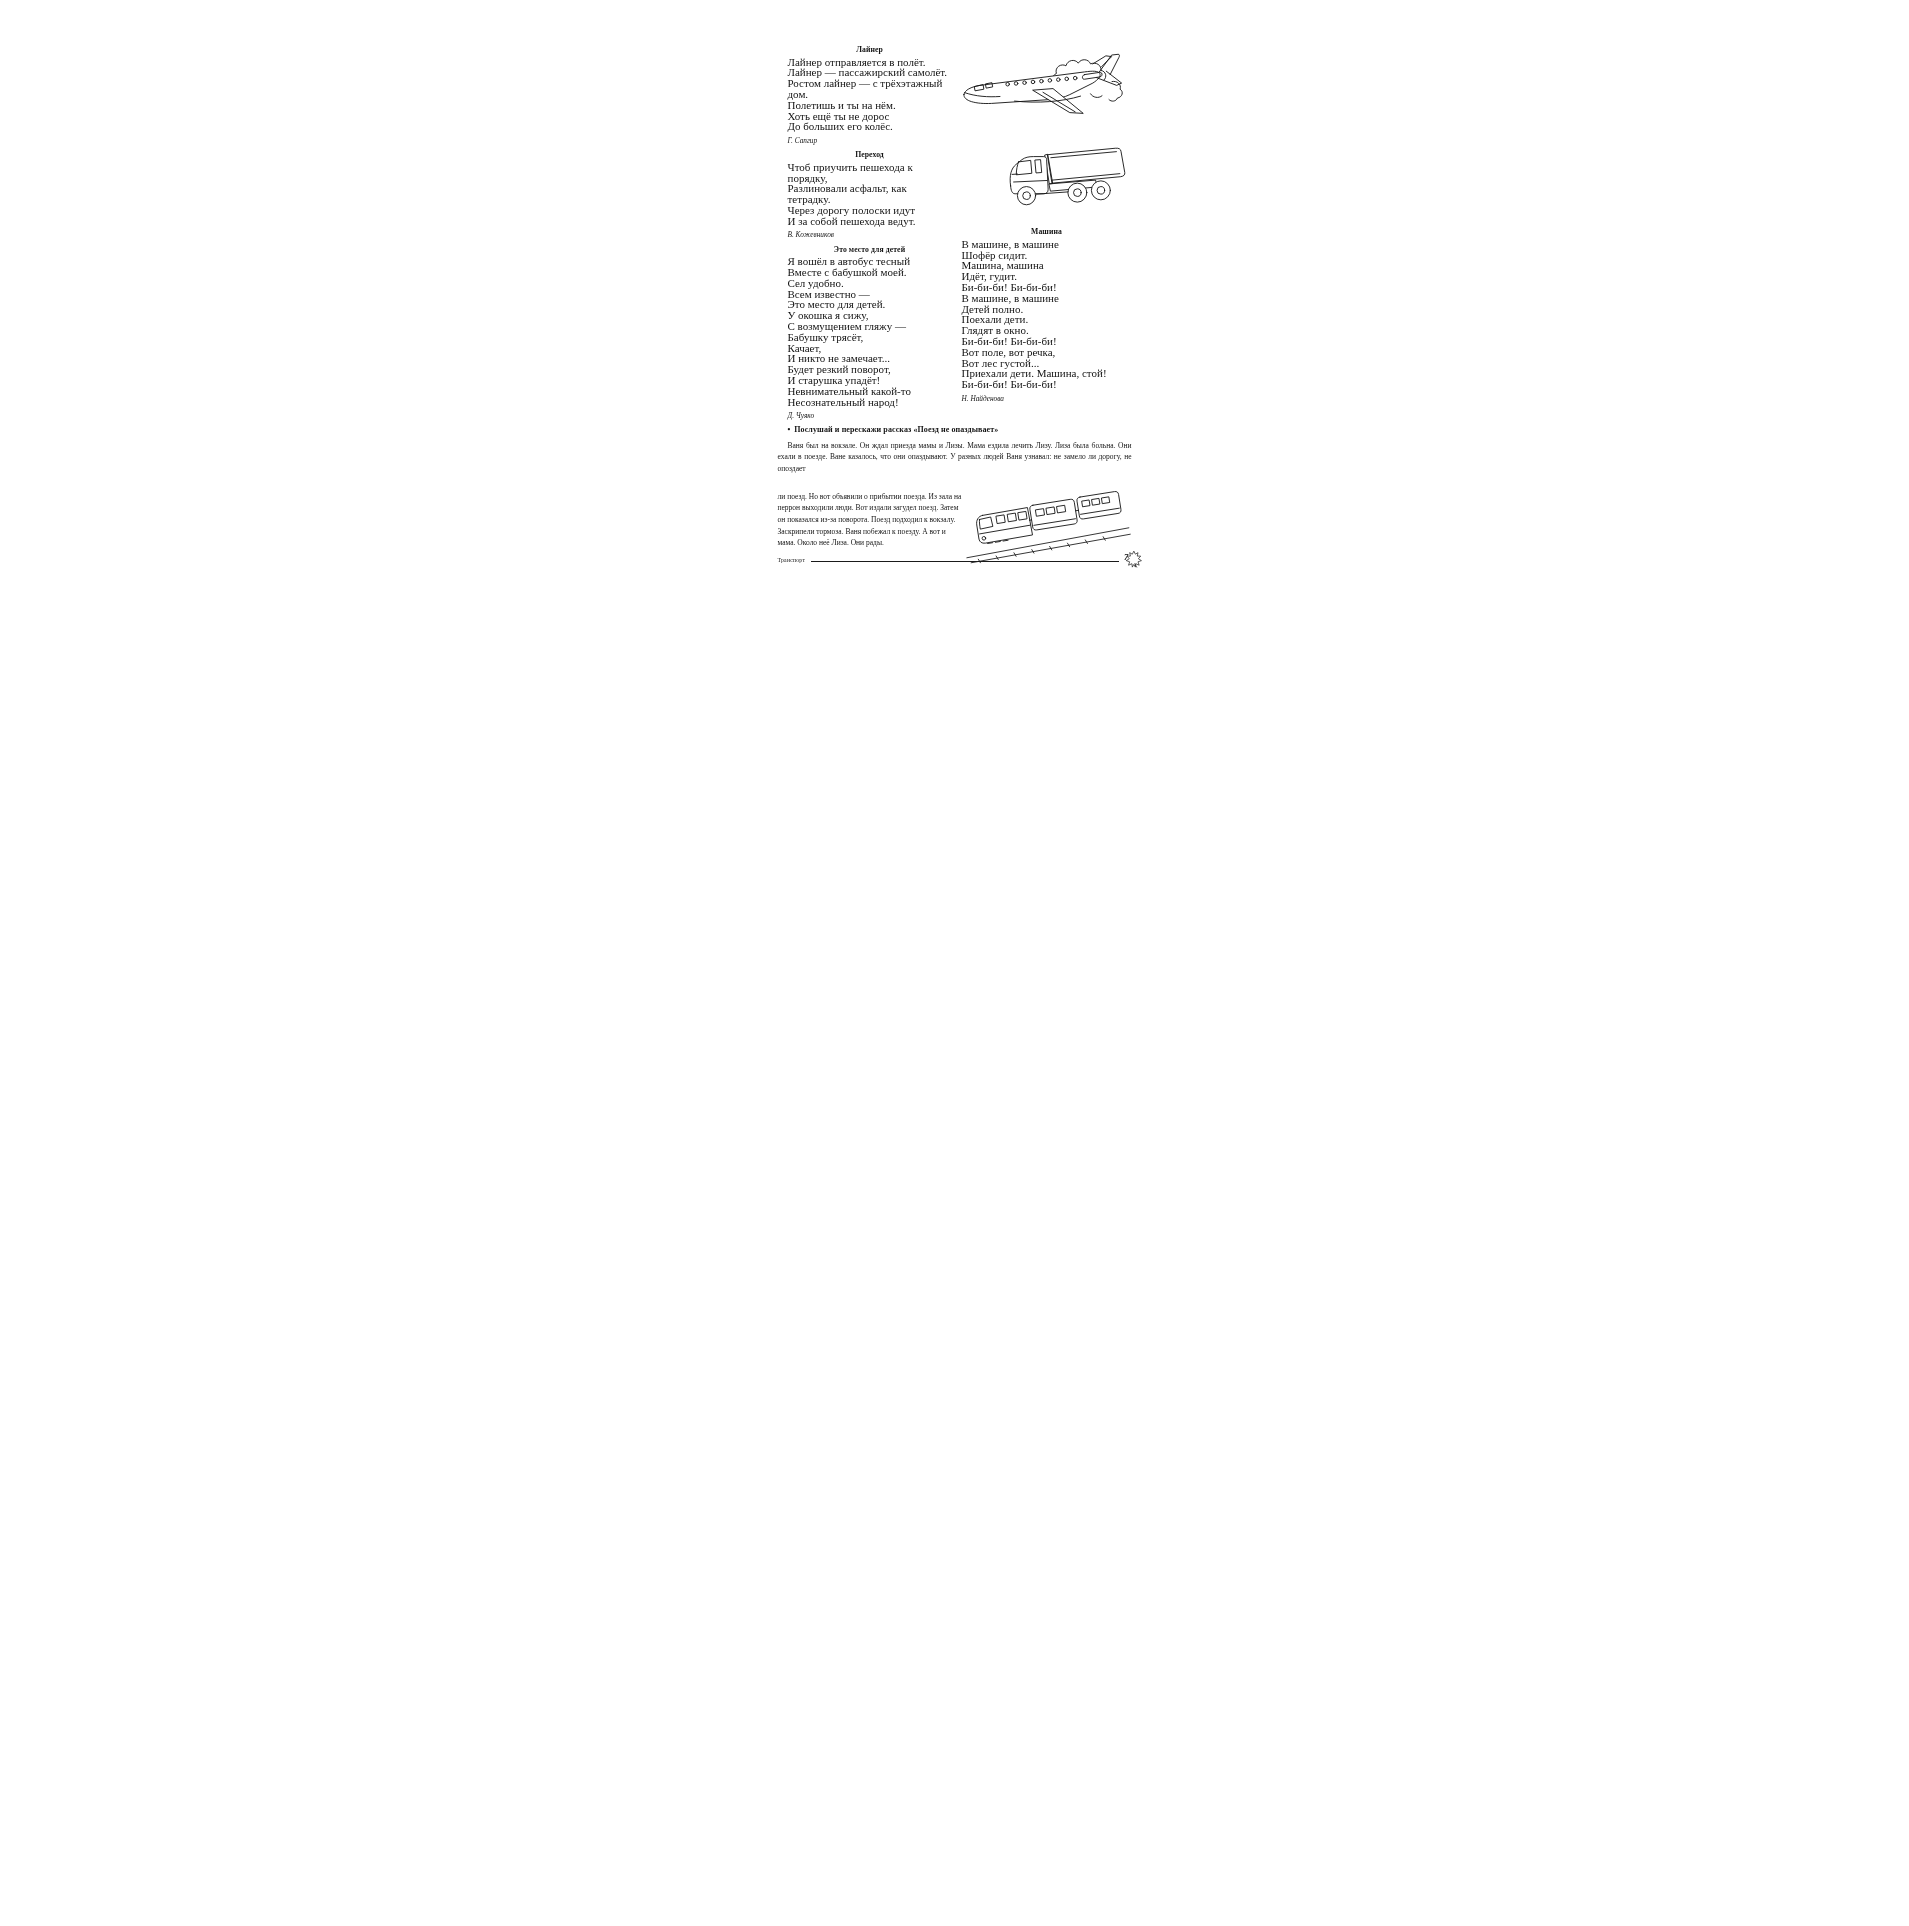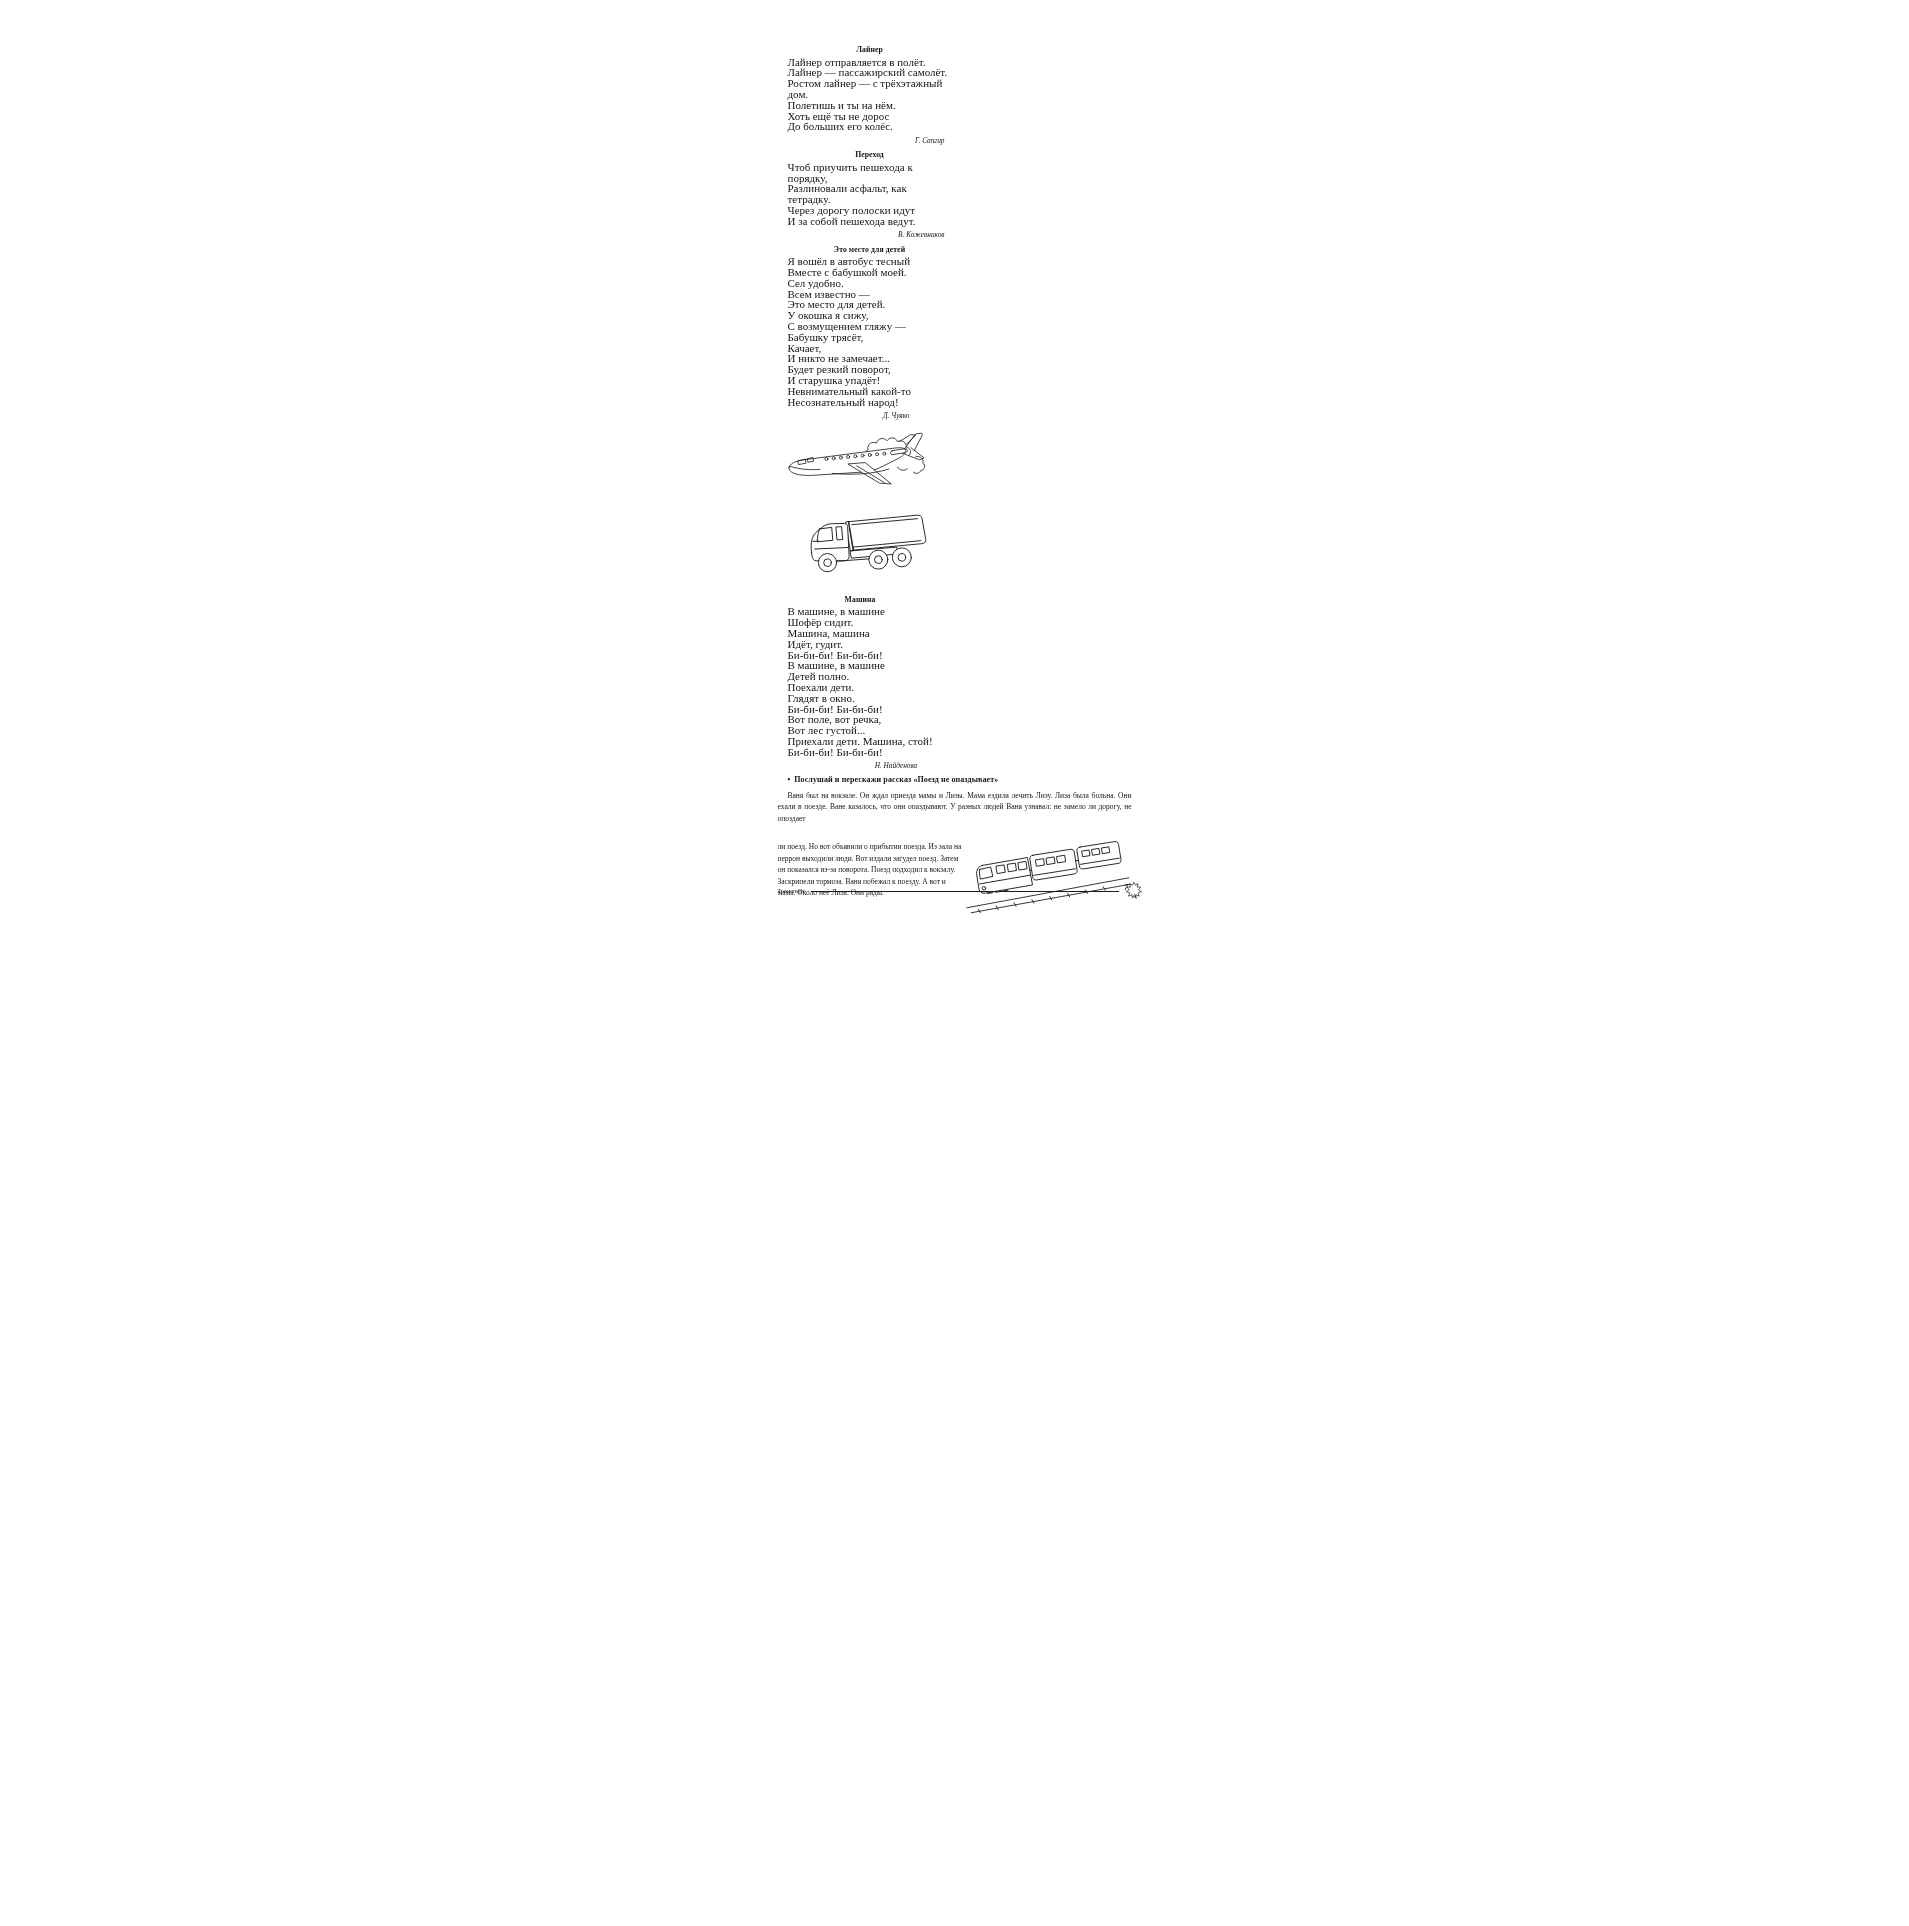--- a/index.html
+++ b/index.html
@@ -9,32 +9,32 @@
     color:#141414;
   }
   .page {
     width:424px;
     min-height:600px;
     margin:0 auto;
     position:relative;
     padding:45px 35px 15.4px 35px;
     background:#ffffff;
   }
-  .columns { display:flex; align-items:flex-start;flex-direction:column; }
+  .columns { display:flex; align-items:flex-start; }
   .col-left  { width:174px; flex:0 0 174px; }
   .col-right { flex:1 1 auto; padding-left:5.4px; }
 
   .poem { padding-left:10px; margin-bottom:5.4px; }
   .poem-title {
     font-size:7.7px; font-weight:bold; text-align:center;
     margin-bottom:2.7px; letter-spacing:0.1px;
   }
   .poem-line { font-size:11px; line-height:10.8px; }
   .poem-author {
-    font-style:italic; font-size:7.3px; text-align:right;
+    font-style:italic; font-size:7.3px; text-align:left;
     margin-top:3.5px; padding-right:7px;
   }
   .poem-mesto .poem-author { padding-right:42px; }
 
   .fig { display:block; }
   .fig svg { display:block; }
   .fig-plane { width:100%; margin-top:1.5px; }
   .fig-truck { width:129px; margin:2.3px 0 3.9px auto; }
   .poem-mashina { padding-left:4.6px; margin-top:15px; }
   .poem-mashina .poem-author { padding-right:15.4px; }

